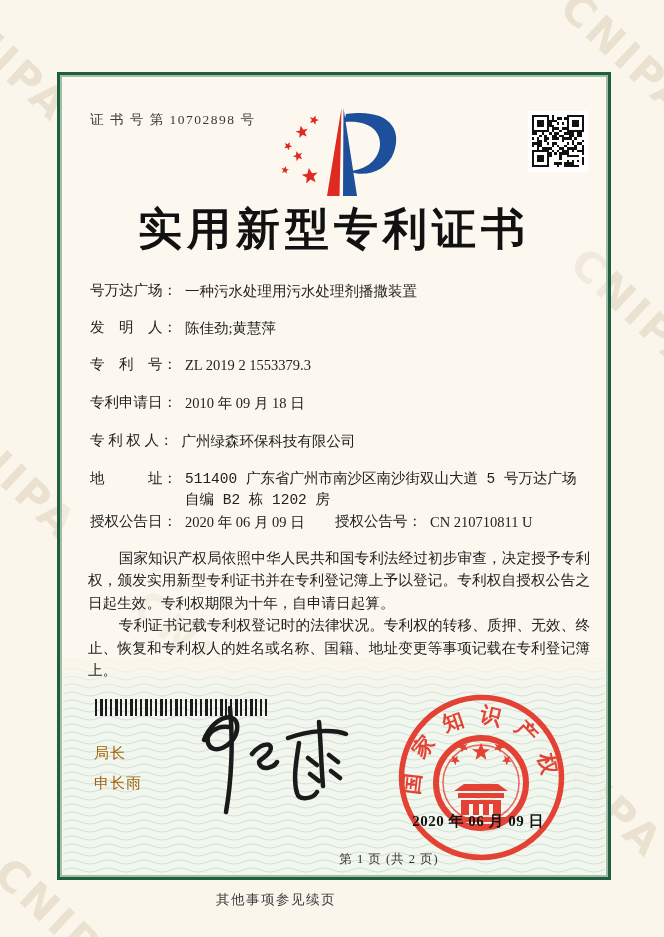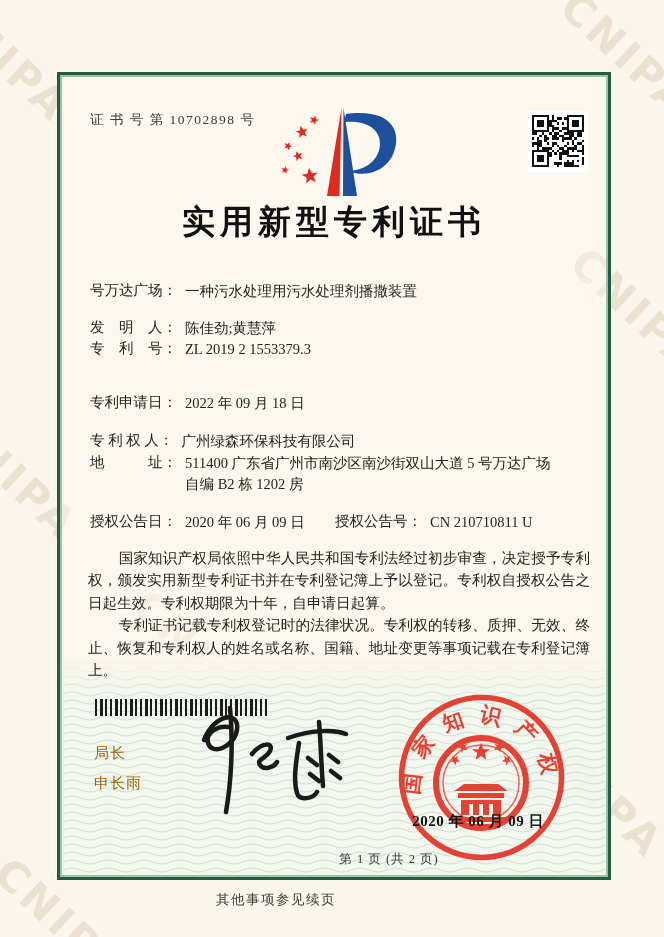--- a/index.html
+++ b/index.html
@@ -43,27 +43,27 @@
 
   .abs { position:absolute; z-index:4; }
 
   .cert-no { left:90px; top:111px; font-size:13.5px; letter-spacing:1.5px; color:#3a3a3a; }
 
   .logo { left:272px; top:104px; }
   .qr-box { left:528px; top:111px; width:60px; height:61px; background:#fff; padding:4px; }
 
   .title {
     left:57px; top:200px; width:554px; text-align:center;
-    font-size:33px; font-weight:bold; letter-spacing:5px; color:#111;
+    font-size:44px; font-weight:bold; letter-spacing:5px; color:#111;
   }
 
   .fields { left:90px; top:281px; width:486px; font-size:14.5px; color:#222; }
   .fields .fr { position:absolute; left:0; white-space:nowrap; }
-  .fr1{ top:0; } .fr2{ top:37px; } .fr3{ top:58px; } .fr4{ top:112px; }
-  .fr5{ top:150px; } .fr6{ top:172px; } .fr7{ top:231px; width:100%; }
+  .fr1{ top:0; } .fr2{ top:37px; } .fr3{ top:74px; } .fr4{ top:112px; }
+  .fr5{ top:150px; } .fr6{ top:188px;font-family:Liberation Mono, monospace; } .fr7{ top:231px; width:100%; }
   .f-label { display:inline-block; vertical-align:top; color:#222; }
   .f-value { display:inline-block; vertical-align:top; margin-left:8px; white-space:pre-line; line-height:20.5px; }
   .col2 { position:absolute; left:245px; top:0; white-space:nowrap; }
 
   .body-text {
     left:88px; top:547px; width:502px;
     font-size:14.6px; line-height:22.4px; color:#222;
     text-align:justify;
   }
   .body-text p { text-indent:2.1em; }
@@ -287,21 +287,21 @@
     <div class="fr fr1">
       <span class="f-label">号万达广场：</span><span class="f-value">一种污水处理用污水处理剂播撒装置</span>
     </div>
     <div class="fr fr2">
       <span class="f-label">发　明　人：</span><span class="f-value">陈佳劲;黄慧萍</span>
     </div>
     <div class="fr fr3">
       <span class="f-label">专　利　号：</span><span class="f-value">ZL 2019 2 1553379.3</span>
     </div>
     <div class="fr fr4">
-      <span class="f-label">专利申请日：</span><span class="f-value">2022 年 09 月 18 日</span>
+      <span class="f-label">专利申请日：</span><span class="f-value">2010 年 09 月 18 日</span>
     </div>
     <div class="fr fr5">
       <span class="f-label">专 利 权 人：</span><span class="f-value">广州绿森环保科技有限公司</span>
     </div>
     <div class="fr fr6">
       <span class="f-label">地　　　址：</span><span class="f-value">511400 广东省广州市南沙区南沙街双山大道 5 号万达广场
 自编 B2 栋 1202 房</span>
     </div>
     <div class="fr fr7">
       <span>

